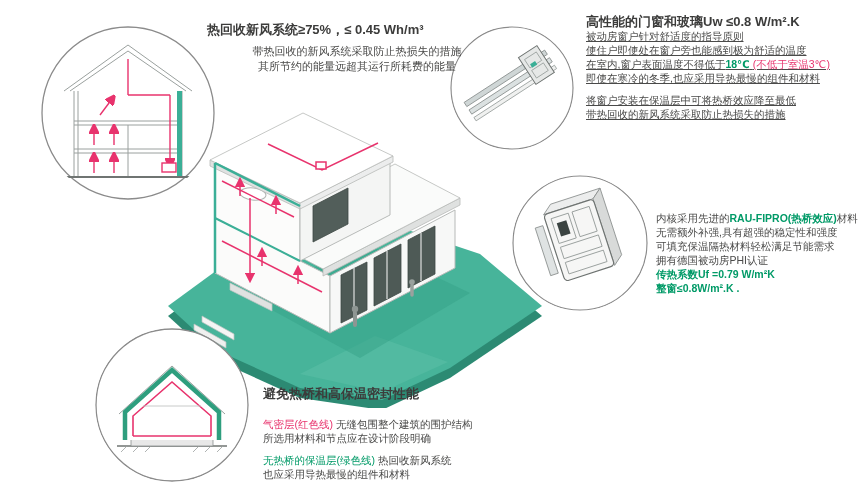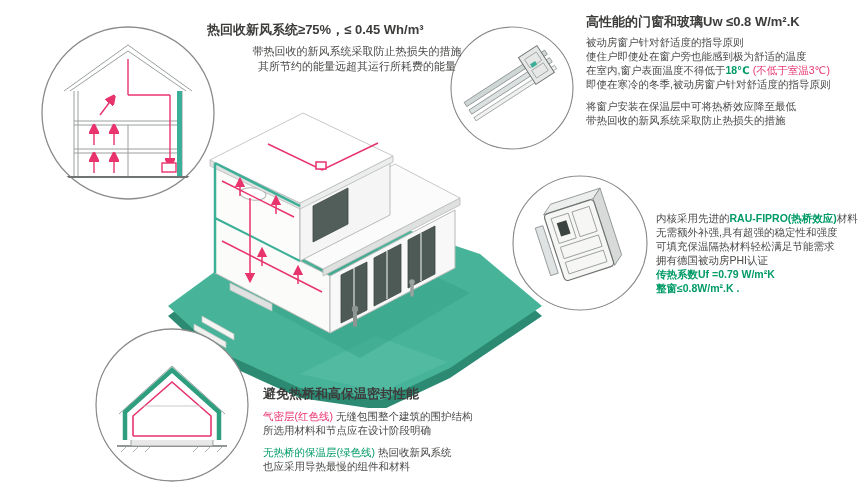--- a/index.html
+++ b/index.html
@@ -178,48 +178,48 @@
   <div class="abs" style="left:207px;top:22px;width:300px;">
     <div class="title">热回收新风系统≥75%，≤ 0.45 Wh/m³</div>
     <div class="body11" style="margin-top:6px;text-align:center;">
       <div>带热回收的新风系统采取防止热损失的措施</div>
       <div>其所节约的能量远超其运行所耗费的能量</div>
     </div>
   </div>
 
   <div class="abs" style="left:586px;top:14px;width:274px;">
     <div class="title">高性能的门窗和玻璃Uw ≤0.8 W/m².K</div>
-    <div class="body10" style="margin-top:6px;">
+    <div class="body10" style="text-decoration:underline;">
       <div>被动房窗户针对舒适度的指导原则</div>
       <div>使住户即使处在窗户旁也能感到极为舒适的温度</div>
       <div>
         <span>在室内,窗户表面温度不得低于</span><span class="green bold">18℃</span><span> </span><span class="red">(不低于室温3℃)</span>
       </div>
-      <div>即使在寒冷的冬季,被动房窗户针对舒适度的指导原则</div>
+      <div>即使在寒冷的冬季,也应采用导热最慢的组件和材料</div>
       <div class="gap">将窗户安装在保温层中可将热桥效应降至最低</div>
       <div>带热回收的新风系统采取防止热损失的措施</div>
     </div>
   </div>
 
   <div class="abs" style="left:656px;top:212px;width:206px;">
     <div class="body10">
       <div>
         <span>内核采用先进的</span><span class="green bold">RAU-FIPRO(热桥效应)</span><span>材料</span>
       </div>
       <div>无需额外补强,具有超强的稳定性和强度</div>
       <div>可填充保温隔热材料轻松满足节能需求</div>
       <div>拥有德国被动房PHI认证</div>
       <div class="green bold">传热系数Uf =0.79 W/m²K</div>
       <div class="green bold">整窗≤0.8W/m².K .</div>
     </div>
   </div>
 
   <div class="abs" style="left:263px;top:386px;width:330px;">
     <div class="title">避免热桥和高保温密封性能</div>
-    <div class="body10" style="margin-top:8px;">
+    <div class="body10" style="margin-top:16px;">
       <div>
         <span class="red">气密层(红色线)</span><span> 无缝包围整个建筑的围护结构</span>
       </div>
       <div>所选用材料和节点应在设计阶段明确</div>
       <div class="gap">
         <span class="green">无热桥的保温层(绿色线)</span><span> 热回收新风系统</span>
       </div>
       <div>也应采用导热最慢的组件和材料</div>
     </div>
   </div>

